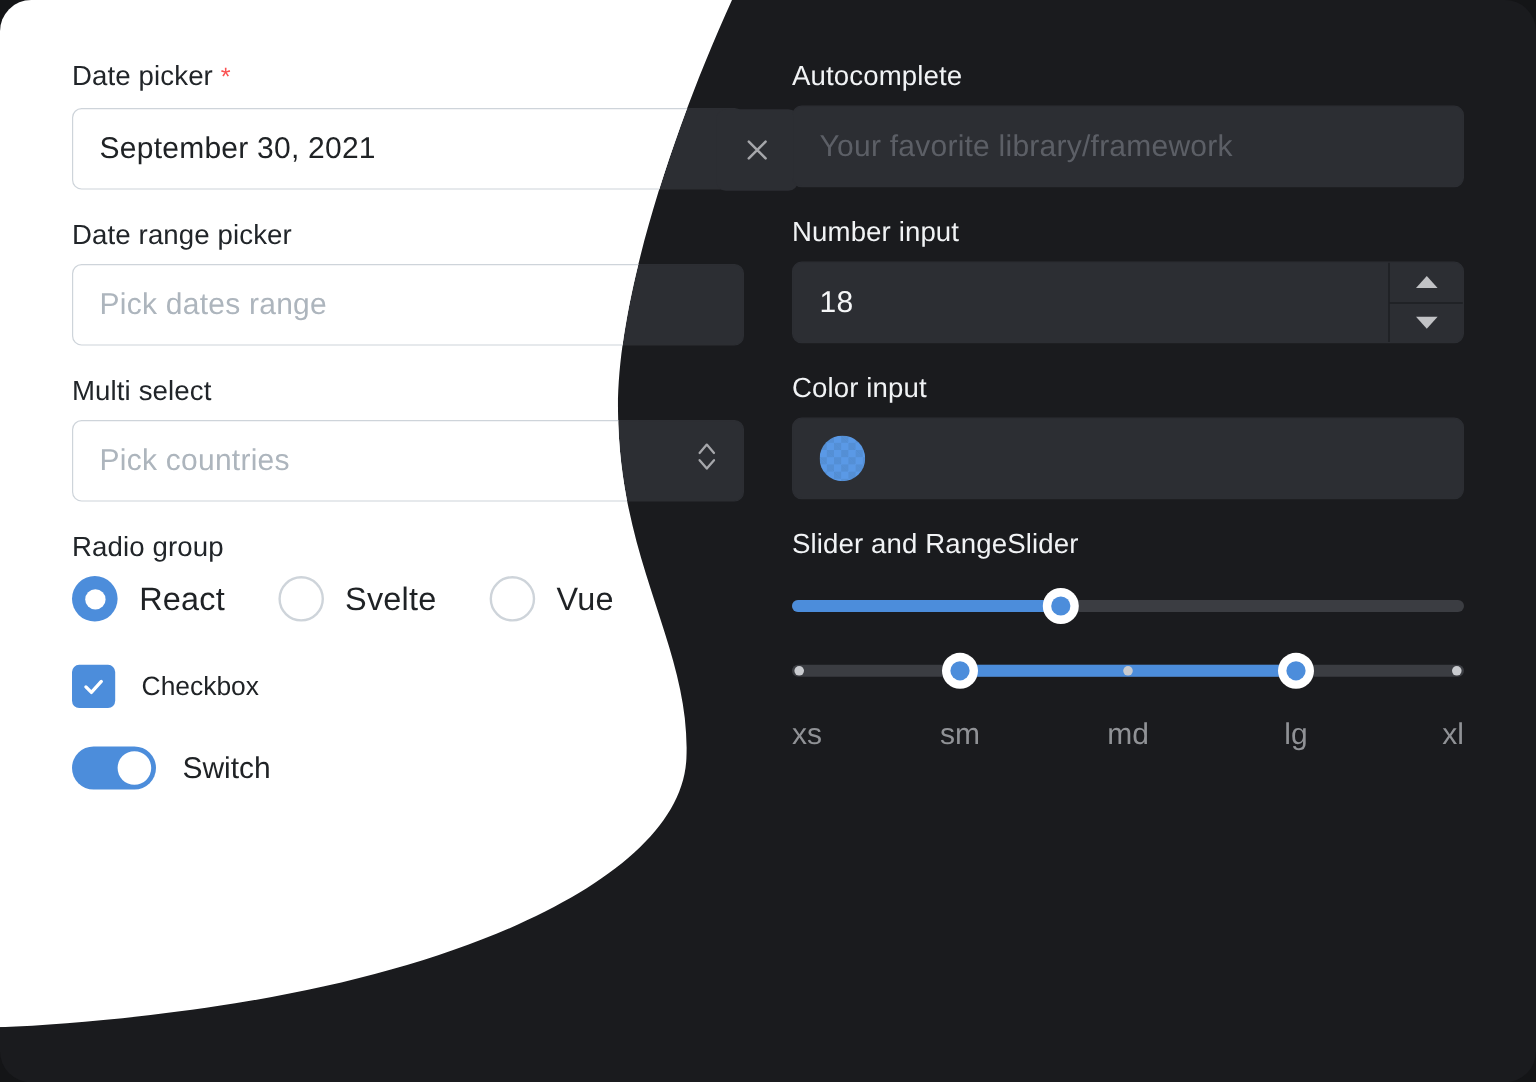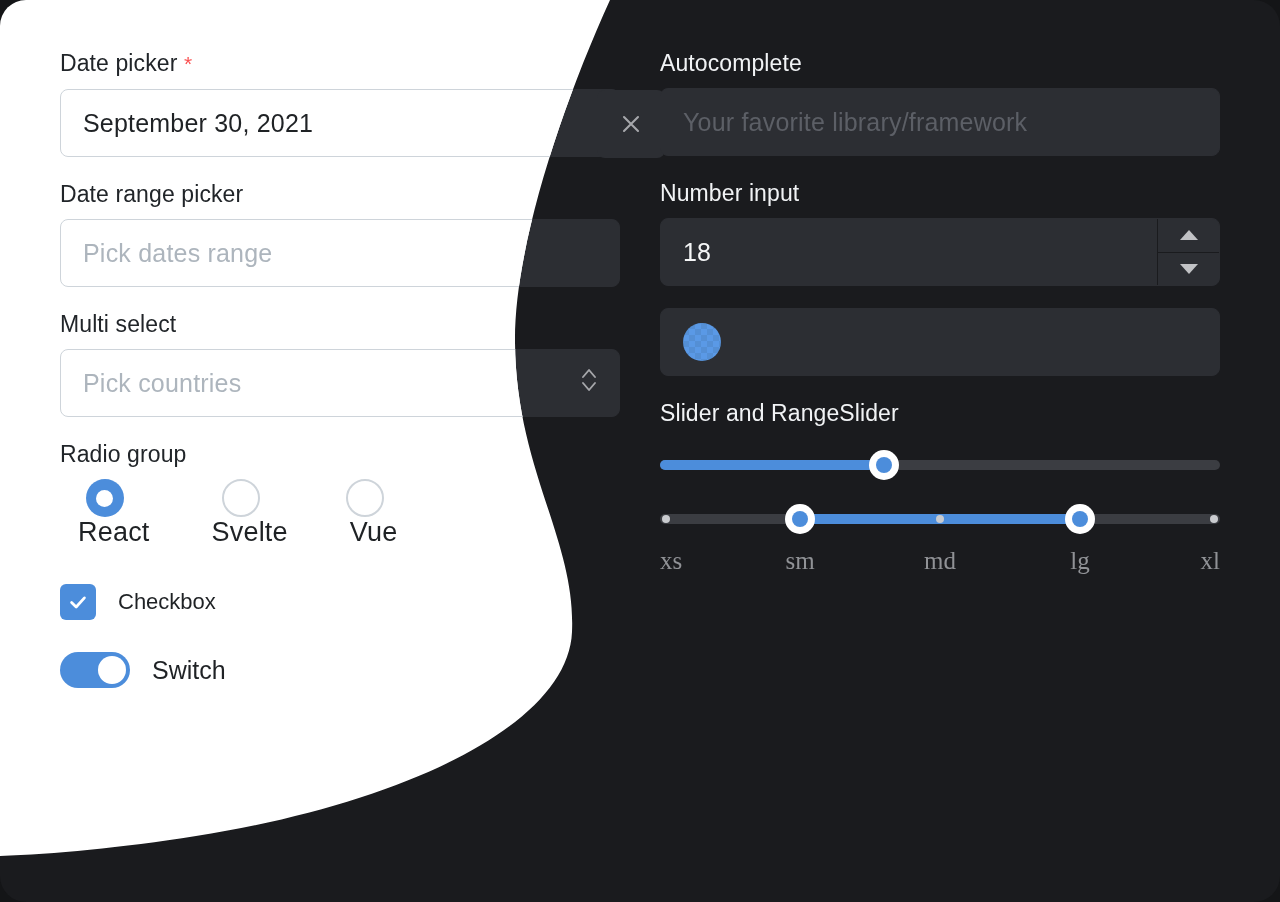--- a/index.html
+++ b/index.html
@@ -149,21 +149,21 @@
     background-color: rgba(97,168,255,0.88);
     background-image:
       linear-gradient(45deg, rgba(0,0,0,.07) 25%, transparent 25%, transparent 75%, rgba(0,0,0,.07) 75%),
       linear-gradient(45deg, rgba(0,0,0,.07) 25%, transparent 25%, transparent 75%, rgba(0,0,0,.07) 75%);
     background-size: 12px 12px;
     background-position: 0 0, 6px 6px;
   }
 
   
   .radio-row { display: flex; align-items: center; gap: 0; margin-top: 6px; }
-  .radio-item { display: flex; align-items: center; margin-right: 44px; flex-direction: column; }
+  .radio-item { display: flex; align-items: center; margin-right: 44px; }
   .radio-on {
     width: 38px; height: 38px; border-radius: 50%;
     background: #4c8ddb;
     display: flex; align-items: center; justify-content: center;
     flex: 0 0 38px;
   }
   .radio-on::after {
     content: ""; width: 17px; height: 17px; border-radius: 50%;
     background: #ffffff;
   }
@@ -219,21 +219,21 @@
   .thumb::after {
     content: ""; width: 16px; height: 16px; border-radius: 50%;
     background: #4c8ddb;
   }
   .mark {
     position: absolute; top: 9px;
     width: 8px; height: 8px; border-radius: 50%;
     transform: translateX(-50%);
   }
   .layer-dark .mark { background: #c9cbcf; }
-  .ticks { position: relative; height: 34px; margin-top: 15px; font-family: Liberation Serif, serif; }
+  .ticks { position: relative; height: 34px; margin-top: 26px; }
   .tick-label {
     position: absolute; top: 0;
     font-size: 25px; transform: translateX(-50%);
     white-space: nowrap;
   }
   .tick-label.first { transform: translateX(0); }
   .tick-label.last { transform: translateX(-100%); }
 
   svg.defs { position: absolute; width: 0; height: 0; }
 </style>
@@ -354,20 +354,21 @@
                 <span class="half">
                   <svg width="26" height="16" viewBox="0 0 26 16">
                     <path class="icon-fill" d="M13 13 L4 3 L22 3 Z"></path>
                   </svg>
                 </span>
               </span>
             </div>
           </div>
 
           <div class="field">
+            <div class="label">Color input</div>
             <div class="control">
               <span class="swatch"></span>
             </div>
           </div>
 
           <div class="field">
             <div class="label">Slider and RangeSlider</div>
 
             <div class="slider">
               <span class="track"></span>

